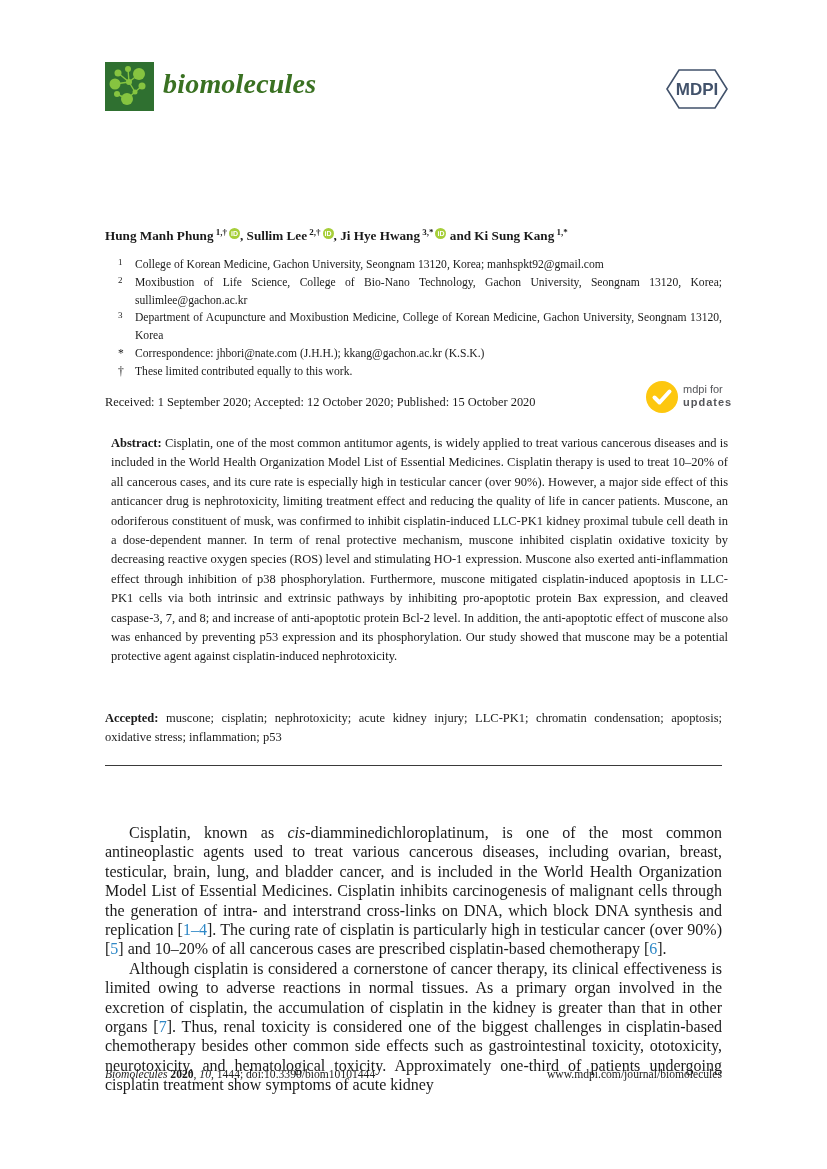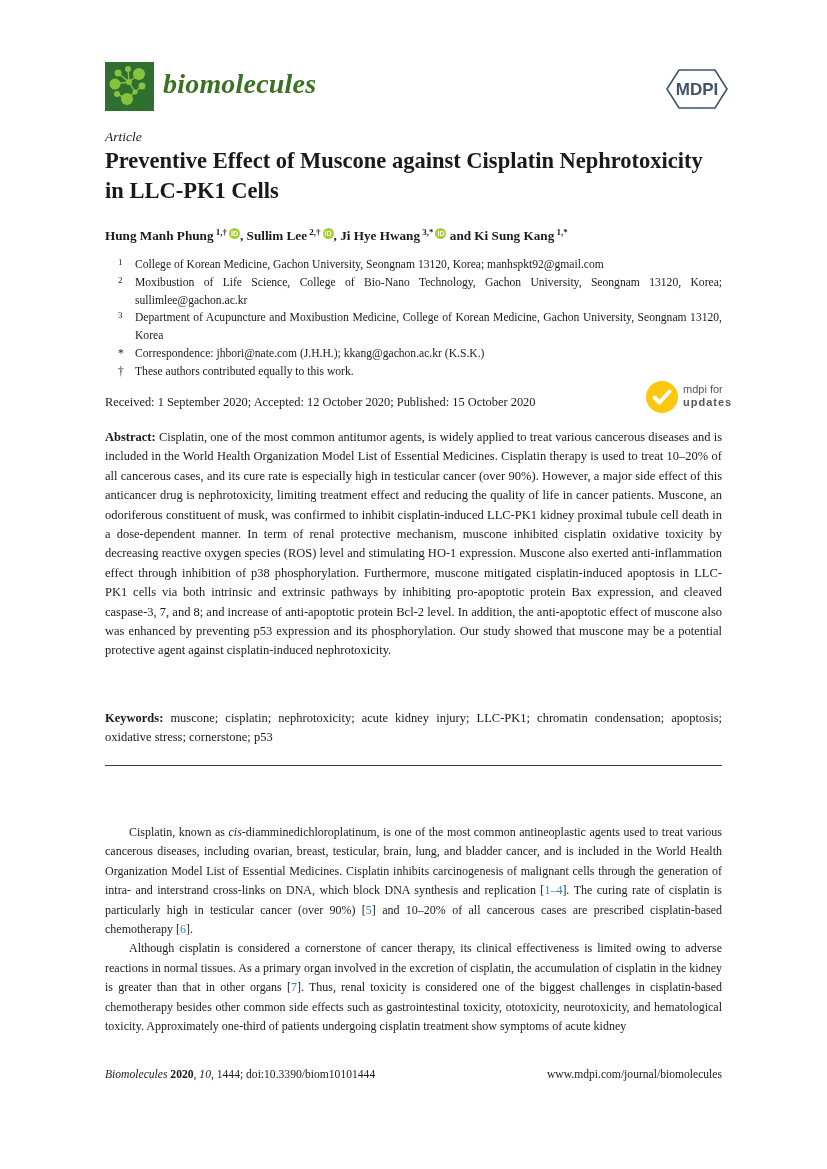--- a/index.html
+++ b/index.html
@@ -31,27 +31,27 @@
   .aff-text{display:block;text-align:justify;}
 
   .dates-line{top:395px;font-size:12.4px;font-family:Liberation Serif, serif;}
 
   .badge{position:absolute;right:-15px;top:378px;width:92px;height:40px;cursor:pointer;}
   .badge-circle{position:absolute;left:0;top:2px;width:34px;height:34px;}
   .badge-text{position:absolute;left:38px;top:5px;font-family:"Liberation Sans",sans-serif;color:#55565a;
               font-size:11px;line-height:13px;}
   .badge-text .l2{font-weight:bold;letter-spacing:1px;text-align:right;}
 
-  .abstract{top:428px;font-size:12.5px;line-height:19.4px;text-align:justify;margin:0;}
+  .abstract{top:428px;font-size:12.5px;line-height:19.4px;text-align:justify;margin:6px;}
   .keywords{top:709px;font-size:12.5px;line-height:19.4px;text-align:justify;margin:0;}
 
   .rule{top:765px;border:none;border-top:1px solid #3a3a3a;margin:0;}
 
   .section-heading{top:796px;font-size:13.2px;font-weight:bold;margin:0;}
-  .body-text{top:823px;font-size:12px;line-height:19.4px;}
+  .body-text{top:823px;font-size:16px;line-height:19.4px;}
   .body-text p{margin:0;text-align:justify;text-indent:24px;}
   .ref-link{color:#2d87c6;cursor:pointer;}
 
   .footer{top:1068px;font-size:11.6px;display:flex;justify-content:space-between;}
 </style>
 </head>
 <body>
 
 <div class="page">
 
@@ -73,22 +73,20 @@
         <circle cx="30" cy="30" r="2.5"></circle>
       </g>
     </svg>
     <span class="journal-name">biomolecules</span>
     <svg class="mdpi-logo" viewBox="0 0 66 46">
       <polygon points="3,23 15,4 51,4 63,23 51,42 15,42" fill="none" stroke="#42526b" stroke-width="1.6"></polygon>
       <text x="33" y="29" text-anchor="middle" font-family="Liberation Sans, sans-serif" font-size="17" font-weight="bold" fill="#42526b">MDPI</text>
     </svg>
   </div>
 
-  <div class="col article-label">Article</div>
-  <h1 class="col article-title">Preventive Effect of Muscone against Cisplatin Nephrotoxicity in LLC-PK1 Cells</h1>
 
   <div class="col authors-line"><span><span>Hung Manh Phung</span><sup class="asup"> 1,†</sup><span class="orcid">iD</span></span><span>, </span><span><span>Sullim Lee</span><sup class="asup"> 2,†</sup><span class="orcid">iD</span></span><span>, </span><span><span>Ji Hye Hwang</span><sup class="asup"> 3,*</sup><span class="orcid">iD</span></span><span> and </span><span><span>Ki Sung Kang</span><sup class="asup"> 1,*</sup></span></div>
 
   <div class="col affiliations">
       <div class="aff-item">
         <span class="aff-marker sup">1</span>
         <span class="aff-text">College of Korean Medicine, Gachon University, Seongnam 13120, Korea; manhspkt92@gmail.com</span>
       </div>
       <div class="aff-item">
         <span class="aff-marker sup">2</span>
@@ -97,42 +95,42 @@
       <div class="aff-item">
         <span class="aff-marker sup">3</span>
         <span class="aff-text">Department of Acupuncture and Moxibustion Medicine, College of Korean Medicine, Gachon University, Seongnam 13120, Korea</span>
       </div>
       <div class="aff-item">
         <span class="aff-marker">*</span>
         <span class="aff-text">Correspondence: jhbori@nate.com (J.H.H.); kkang@gachon.ac.kr (K.S.K.)</span>
       </div>
       <div class="aff-item">
         <span class="aff-marker">†</span>
-        <span class="aff-text">These authors contributed equally to this work.</span>
+        <span class="aff-text">These limited contributed equally to this work.</span>
       </div>
     </div>
 
   <div class="col dates-line">Received: 1 September 2020; Accepted: 12 October 2020; Published: 15 October 2020</div>
 
   <div class="col" style="top:0;height:0;">
     <div class="badge">
       <svg class="badge-circle" viewBox="0 0 34 34">
         <circle cx="17" cy="17" r="16" fill="#fdc70f"></circle>
         <path d="M9.5 17.5 L14.5 22.5 L24.5 11.5" fill="none" stroke="#ffffff" stroke-width="4" stroke-linecap="round" stroke-linejoin="round"></path>
       </svg>
       <div class="badge-text">
         <div class="l1">mdpi for</div>
         <div class="l2">updates</div>
       </div>
     </div>
   </div>
 
   <p class="col abstract"><span class="b">Abstract: </span><span>Cisplatin, one of the most common antitumor agents, is widely applied to treat various cancerous diseases and is included in the World Health Organization Model List of Essential Medicines. Cisplatin therapy is used to treat 10–20% of all cancerous cases, and its cure rate is especially high in testicular cancer (over 90%). However, a major side effect of this anticancer drug is nephrotoxicity, limiting treatment effect and reducing the quality of life in cancer patients. Muscone, an odoriferous constituent of musk, was confirmed to inhibit cisplatin-induced LLC-PK1 kidney proximal tubule cell death in a dose-dependent manner. In term of renal protective mechanism, muscone inhibited cisplatin oxidative toxicity by decreasing reactive oxygen species (ROS) level and stimulating HO-1 expression. Muscone also exerted anti-inflammation effect through inhibition of p38 phosphorylation. Furthermore, muscone mitigated cisplatin-induced apoptosis in LLC-PK1 cells via both intrinsic and extrinsic pathways by inhibiting pro-apoptotic protein Bax expression, and cleaved caspase-3, 7, and 8; and increase of anti-apoptotic protein Bcl-2 level. In addition, the anti-apoptotic effect of muscone also was enhanced by preventing p53 expression and its phosphorylation. Our study showed that muscone may be a potential protective agent against cisplatin-induced nephrotoxicity.</span></p>
 
-  <p class="col keywords"><span class="b">Keywords: </span><span>muscone; cisplatin; nephrotoxicity; acute kidney injury; LLC-PK1; chromatin condensation; apoptosis; oxidative stress; cornerstone; p53</span></p>
+  <p class="col keywords"><span class="b">Accepted: </span><span>muscone; cisplatin; nephrotoxicity; acute kidney injury; LLC-PK1; chromatin condensation; apoptosis; oxidative stress; inflammation; p53</span></p>
 
   <hr class="col rule">
 
 
   <div class="col body-text">
     <p><span>Cisplatin, known as </span><span class="i">cis</span><span>-diamminedichloroplatinum, is one of the most common antineoplastic agents used to treat various cancerous diseases, including ovarian, breast, testicular, brain, lung, and bladder cancer, and is included in the World Health Organization Model List of Essential Medicines. Cisplatin inhibits carcinogenesis of malignant cells through the generation of intra- and interstrand cross-links on DNA, which block DNA synthesis and replication [</span><span class="ref-link">1–4</span><span>]. The curing rate of cisplatin is particularly high in testicular cancer (over 90%) [</span><span class="ref-link">5</span><span>] and 10–20% of all cancerous cases are prescribed cisplatin-based chemotherapy [</span><span class="ref-link">6</span><span>].</span></p>
     <p><span>Although cisplatin is considered a cornerstone of cancer therapy, its clinical effectiveness is limited owing to adverse reactions in normal tissues. As a primary organ involved in the excretion of cisplatin, the accumulation of cisplatin in the kidney is greater than that in other organs [</span><span class="ref-link">7</span><span>]. Thus, renal toxicity is considered one of the biggest challenges in cisplatin-based chemotherapy besides other common side effects such as gastrointestinal toxicity, ototoxicity, neurotoxicity, and hematological toxicity. Approximately one-third of patients undergoing cisplatin treatment show symptoms of acute kidney</span></p>
   </div>
 
   <div class="col footer">

